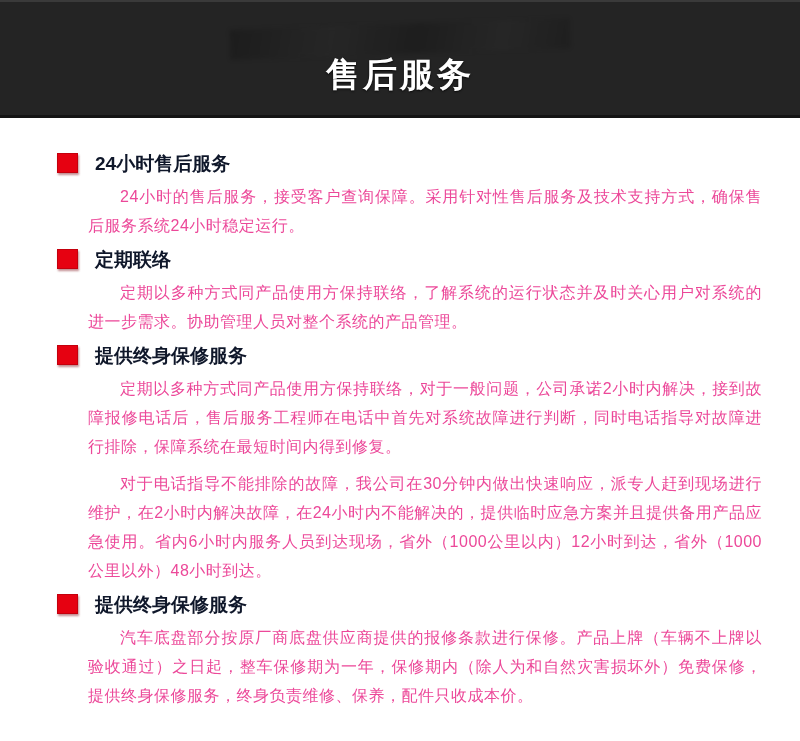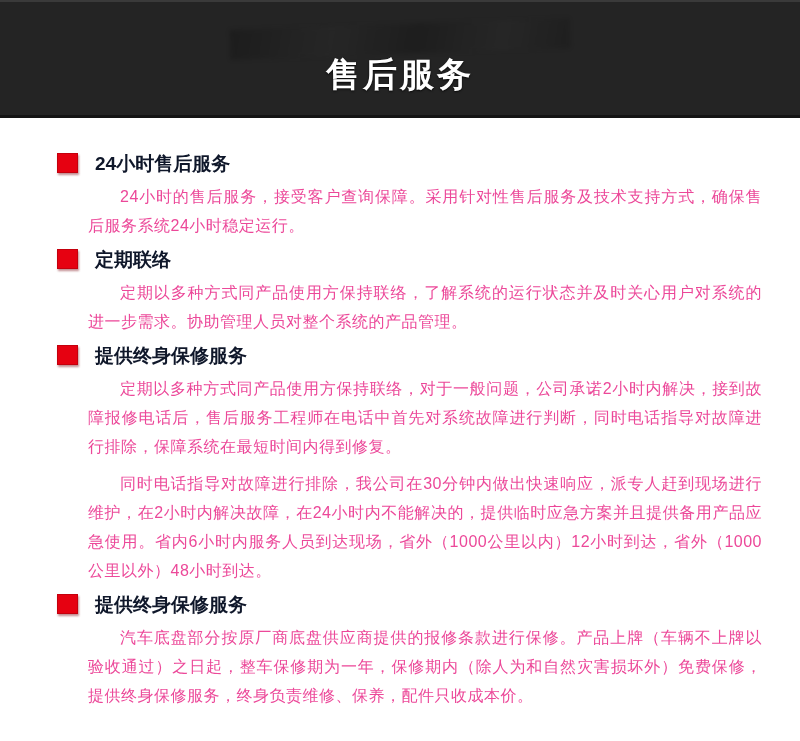--- a/index.html
+++ b/index.html
@@ -123,21 +123,21 @@
       </div>
       <p class="para">定期以多种方式同产品使用方保持联络，了解系统的运行状态并及时关心用户对系统的进一步需求。协助管理人员对整个系统的产品管理。</p>
     </div>
 
     <div class="section">
       <div class="sec-head">
         <span class="bullet"></span>
         <h2 class="sec-title">提供终身保修服务</h2>
       </div>
       <p class="para">定期以多种方式同产品使用方保持联络，对于一般问题，公司承诺2小时内解决，接到故障报修电话后，售后服务工程师在电话中首先对系统故障进行判断，同时电话指导对故障进行排除，保障系统在最短时间内得到修复。</p>
-      <p class="para">同时电话指导对故障进行排除，我公司在30分钟内做出快速响应，派专人赶到现场进行维护，在2小时内解决故障，在24小时内不能解决的，提供临时应急方案并且提供备用产品应急使用。省内6小时内服务人员到达现场，省外（1000公里以内）12小时到达，省外（1000公里以外）48小时到达。</p>
+      <p class="para">对于电话指导不能排除的故障，我公司在30分钟内做出快速响应，派专人赶到现场进行维护，在2小时内解决故障，在24小时内不能解决的，提供临时应急方案并且提供备用产品应急使用。省内6小时内服务人员到达现场，省外（1000公里以内）12小时到达，省外（1000公里以外）48小时到达。</p>
     </div>
 
     <div class="section">
       <div class="sec-head">
         <span class="bullet"></span>
         <h2 class="sec-title">提供终身保修服务</h2>
       </div>
       <p class="para">汽车底盘部分按原厂商底盘供应商提供的报修条款进行保修。产品上牌（车辆不上牌以验收通过）之日起，整车保修期为一年，保修期内（除人为和自然灾害损坏外）免费保修，提供终身保修服务，终身负责维修、保养，配件只收成本价。</p>
     </div>
 

